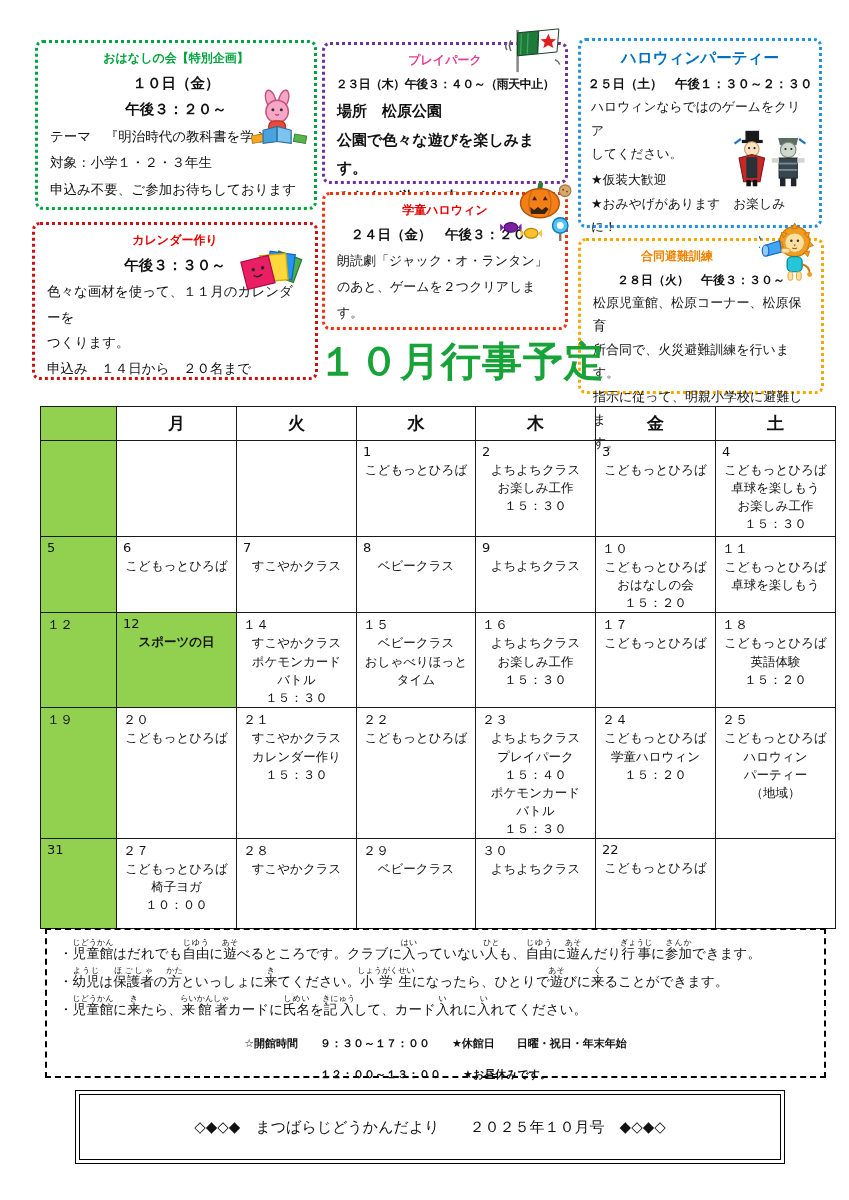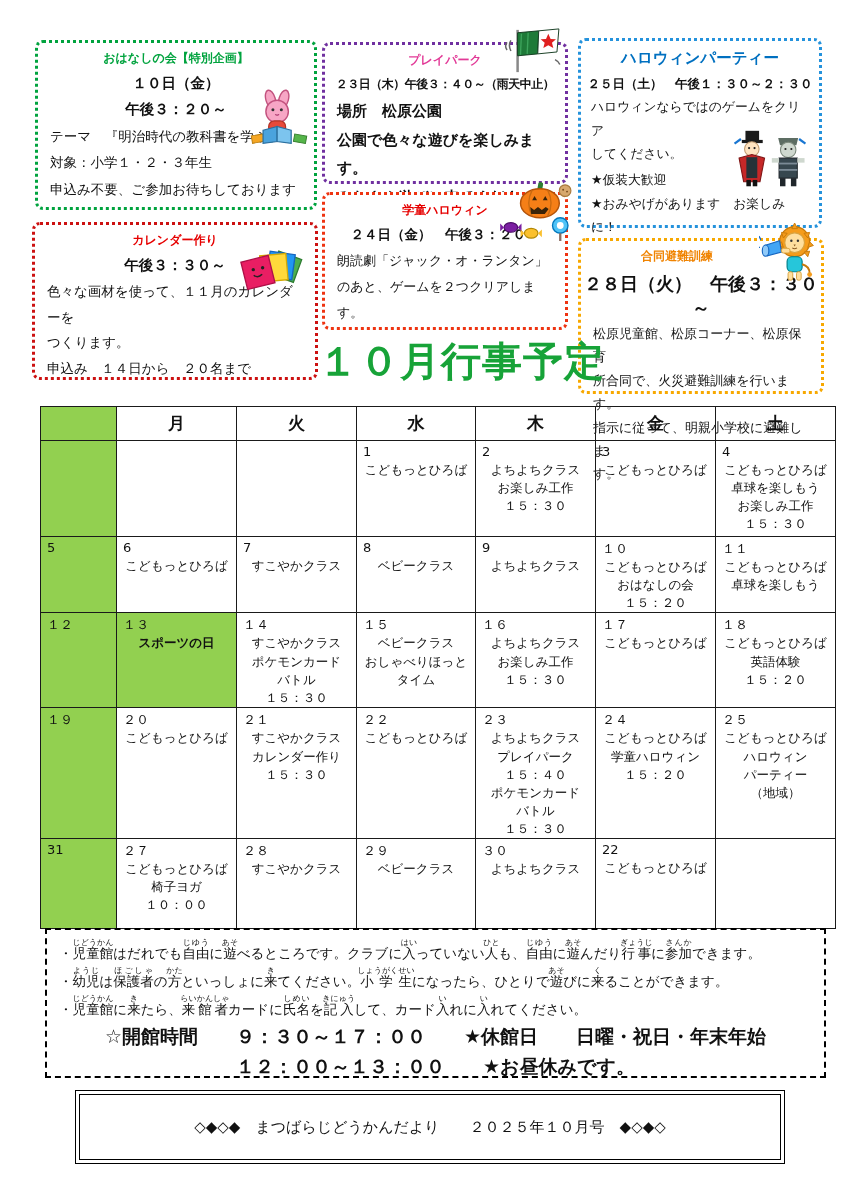--- a/index.html
+++ b/index.html
@@ -38,21 +38,21 @@
   .icon-papers { right:8px; top:24px; width:70px; height:60px; }
 
   .box-gakudo { left:322px; top:192px; width:246px; height:138px; border:3px dotted var(--red2,#ee3311); }
   .box-gakudo .ebox-title { color:var(--red-title,#e60000); }
   .box-gakudo .ebox-date { font-size:13.5px; }
   .box-gakudo .ebox-body { font-size:13px; line-height:2.0; }
   .icon-pumpkin { right:-10px; top:-16px; width:76px; height:62px; }
 
   .box-hinan { left:578px; top:238px; width:246px; height:156px; border:3px dotted var(--orange,#f7a800); }
   .box-hinan .ebox-title { color:var(--orange-title,#f08300); padding-right:48px; }
-  .box-hinan .ebox-date { font-size:18px; }
+  .box-hinan .ebox-date { font-size:12px; }
   .box-hinan .ebox-body { font-size:13px; line-height:1.8; padding-top:2px; }
   .icon-lion { right:2px; top:-20px; width:60px; height:64px; }
 
   
   .main-title { position:absolute; left:318px; top:334px; margin:0; font-size:40px;
     font-weight:bold; color:var(--title-green,#17a338); letter-spacing:1px; }
 
   
   .calendar { position:absolute; left:40px; top:406px; width:795px;
     border-collapse:collapse; table-layout:fixed; }
@@ -67,21 +67,21 @@
   .calendar tbody tr:nth-child(2) { height:72px; }
   .calendar tbody tr:nth-child(3) { height:95px; }
   .calendar tbody tr:nth-child(4) { height:127px; }
   .calendar tbody tr:nth-child(5) { height:90px; }
 
   
   .notes { position:absolute; left:45px; top:928px; width:781px; height:150px;
     border:2px dashed #000; box-sizing:border-box; padding:6px 12px 0 12px; }
   .note-line { font-size:13.5px; line-height:1.55; white-space:nowrap; margin-top:2px; }
   .note-line ruby rt { font-size:8px; letter-spacing:0; }
-  .hours { text-align:center; font-weight:bold; font-size:19px; margin-top:4px; }
+  .hours { text-align:center; font-weight:bold; font-size:11px; margin-top:16px; }
 
   
   .footer { position:absolute; left:75px; top:1090px; width:710px; height:74px;
     border:1.5px solid #000; box-sizing:border-box; background:#fff; }
   .footer-inner { border:1px solid #000; margin:3px; height:calc(100% - 8px);
     display:flex; flex-direction:row; align-items:center; justify-content:center; gap:7px; }
   .footer-line { font-size:15px; }
 </style>
 </head>
 <body>
@@ -331,21 +331,21 @@
             <div class="daynum">１１</div>
             <div class="daytext">こどもっとひろば
 卓球を楽しもう</div>
           </td>
         </tr>
         <tr>
           <td class="sun-col">
             <div class="daynum">１２</div>
           </td>
           <td class="holiday">
-            <div class="daynum">１３</div>
+            <div class="daynum">12</div>
             <div class="daytext">スポーツの日</div>
           </td>
           <td>
             <div class="daynum">１４</div>
             <div class="daytext">すこやかクラス
 ポケモンカード
 バトル
 １５：３０</div>
           </td>
           <td>

